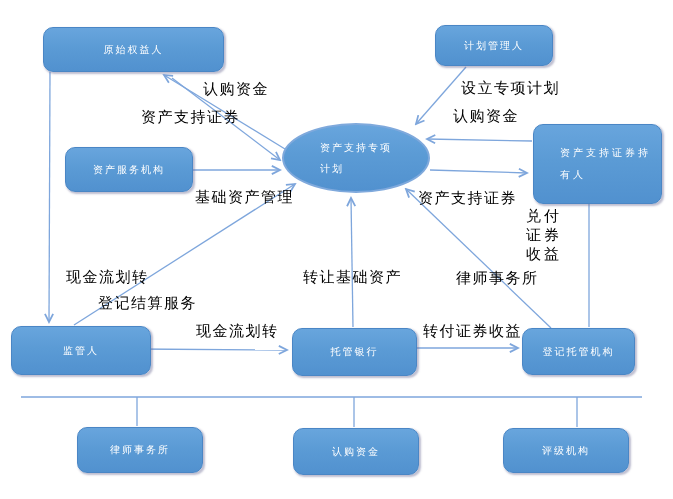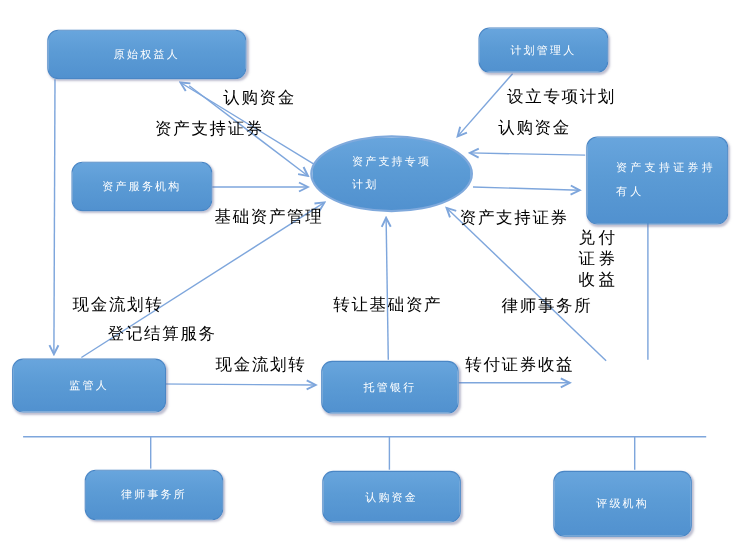--- a/index.html
+++ b/index.html
@@ -32,21 +32,21 @@
   #n-originator{left:43px;top:27px;width:181px;height:45px;}
   #n-plan-manager{left:435px;top:25px;width:118px;height:41px;}
   #n-asset-servicer{left:65px;top:147px;width:128px;height:45px;}
   #n-spv{left:282px;top:123px;width:148px;height:70px;}
   #n-holders{left:533px;top:124px;width:129px;height:80px;}
   #n-supervisor{left:11px;top:326px;width:140px;height:49px;}
   #n-custodian-bank{left:292px;top:328px;width:125px;height:48px;}
   #n-registrar{left:522px;top:328px;width:113px;height:47px;}
   #n-law-firm{left:77px;top:427px;width:126px;height:46px;}
   #n-auditor{left:293px;top:428px;width:126px;height:47px;}
-  #n-rating{left:503px;top:428px;width:126px;height:60px;}
+  #n-rating{left:503px;top:428px;width:126px;height:45px;}
   
   #l-subscribe-left{left:203px;top:81px;}
   #l-transfer-assets{left:141px;top:109px;}
   #l-asset-mgmt{left:195px;top:189px;}
   #l-setup-plan{left:461px;top:80px;}
   #l-subscribe-right{left:453px;top:108px;}
   #l-abs{left:418px;top:190px;}
   #l-redeem{left:526px;top:207px;}
   #l-cash-left{left:66px;top:269px;}
   #l-reg-settle{left:62px;top:295px;margin-left:36px;}
@@ -108,20 +108,23 @@
   </div>
 
   <div class="node" id="n-supervisor">
     <span>监管人</span>
   </div>
 
   <div class="node" id="n-custodian-bank">
     <span>托管银行</span>
   </div>
 
+  <div class="node" id="n-registrar">
+    <span>登记托管机构</span>
+  </div>
 
   <div class="node" id="n-law-firm">
     <span>律师事务所</span>
   </div>
 
   <div class="node" id="n-auditor">
     <span>认购资金</span>
   </div>
 
   <div class="node" id="n-rating">

